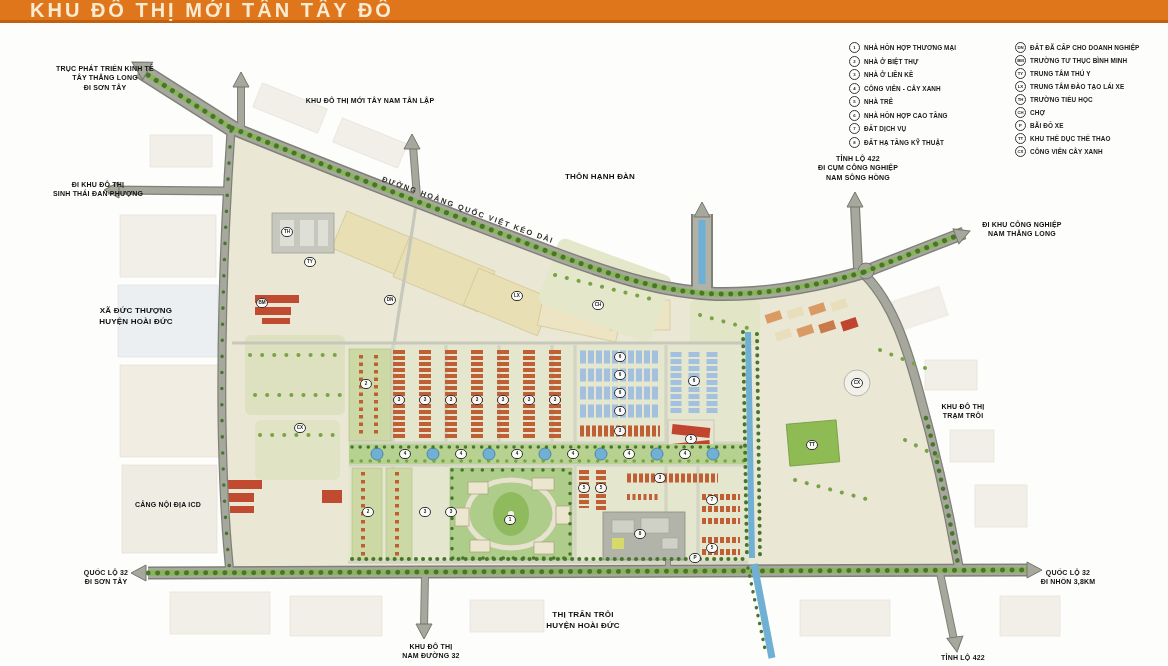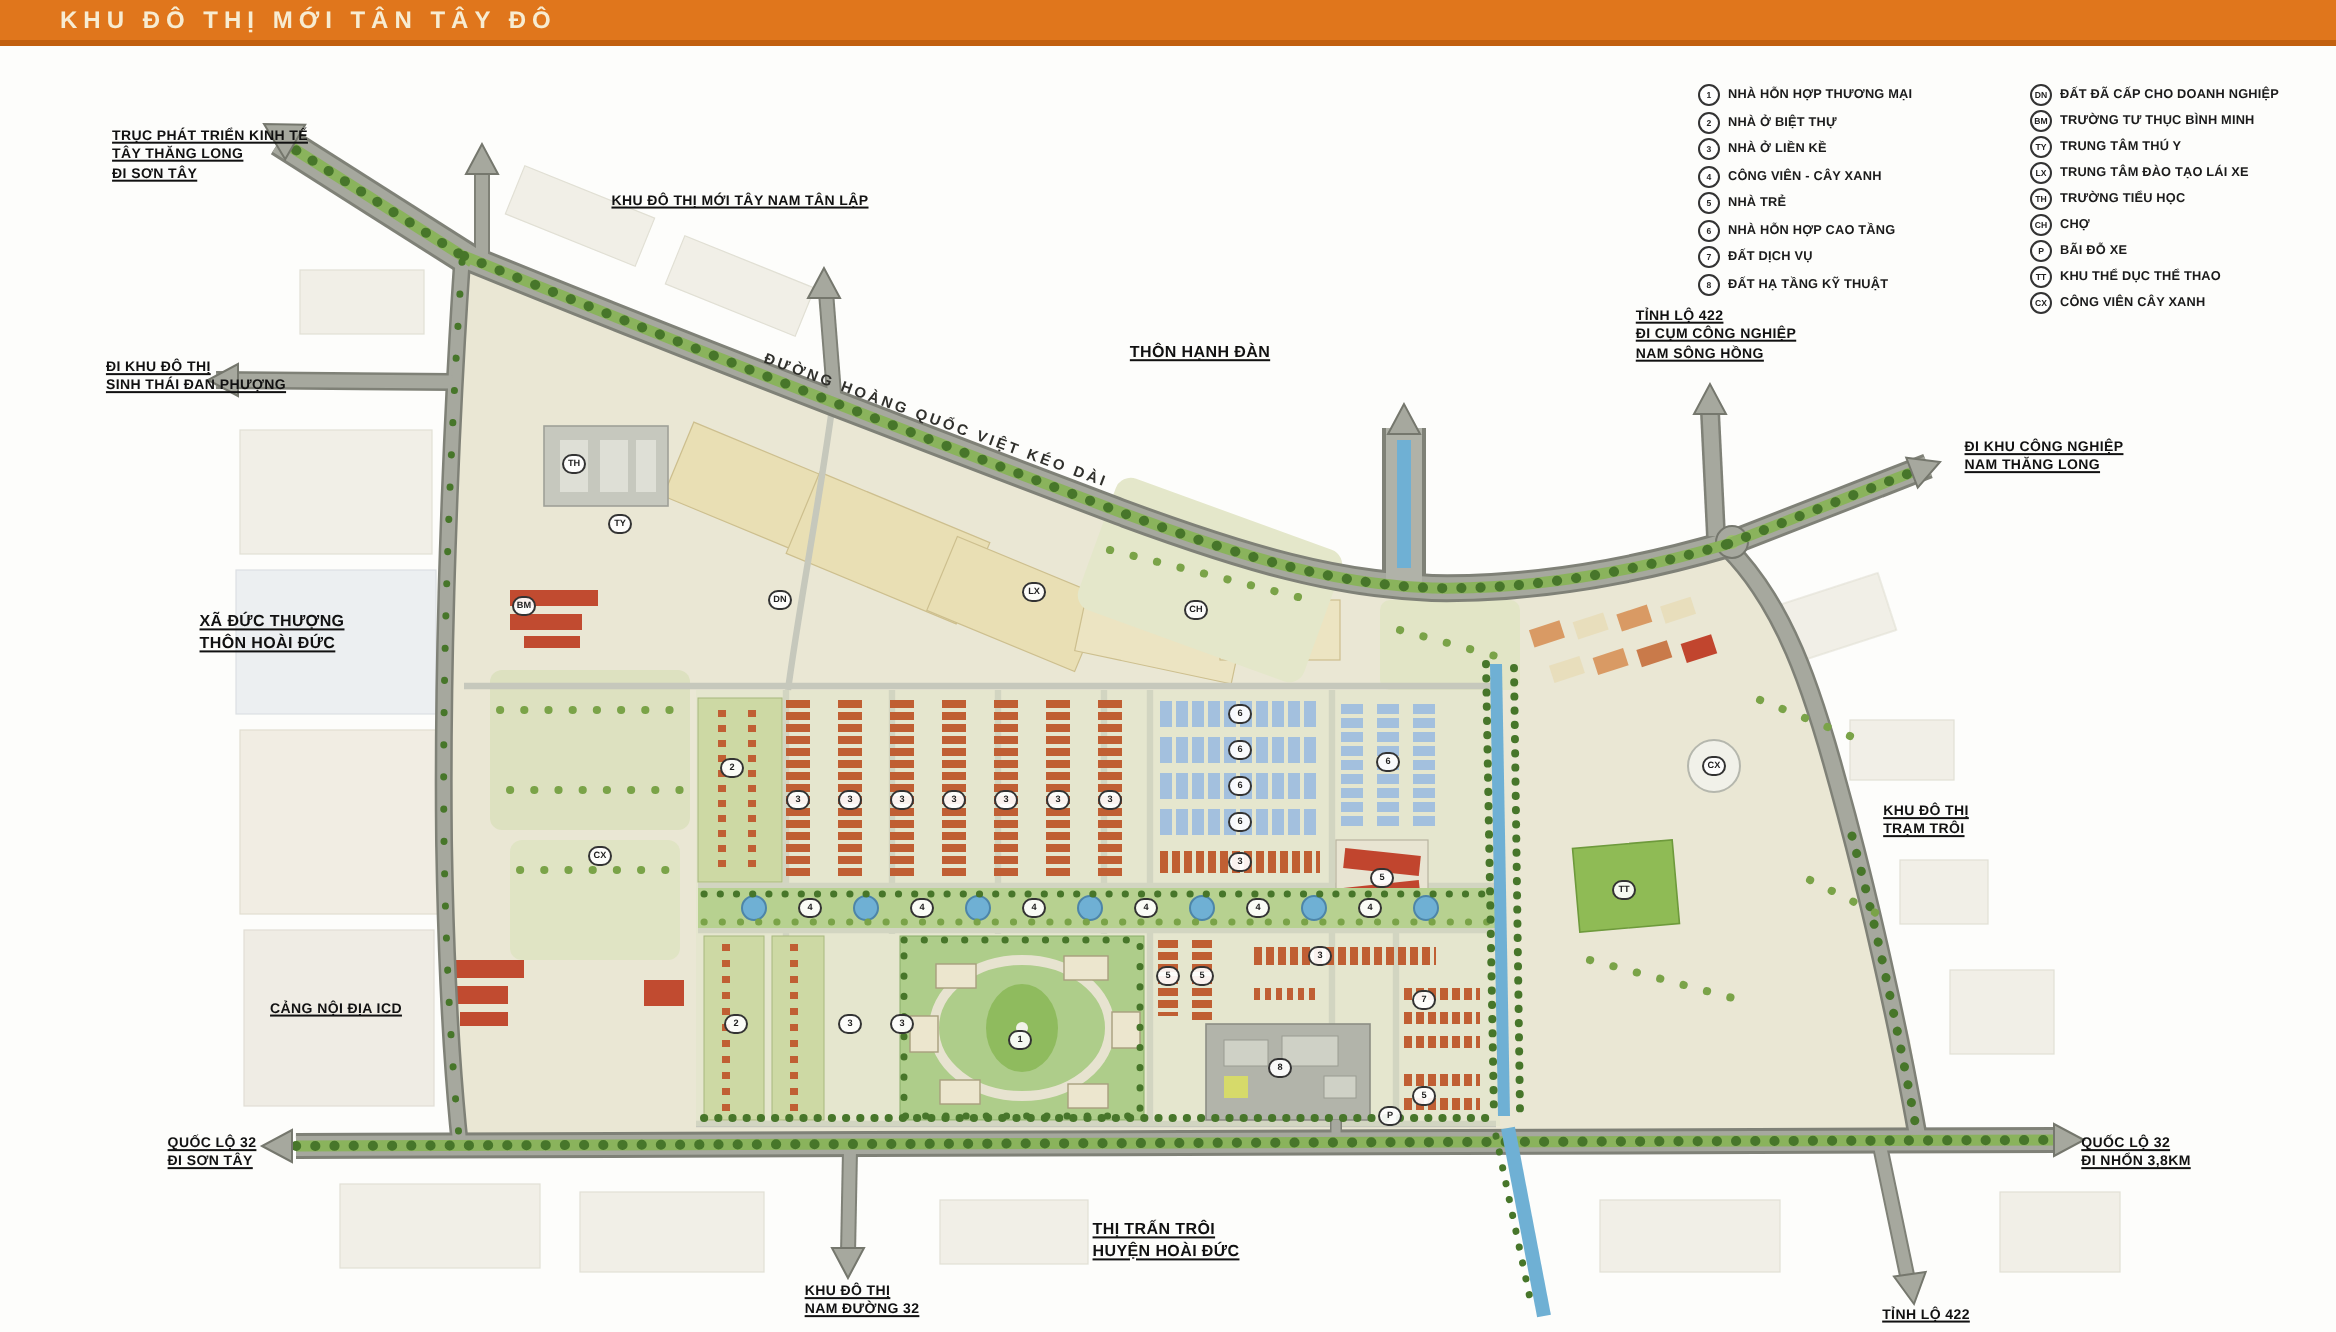--- a/index.html
+++ b/index.html
@@ -1,27 +1,27 @@
 <!DOCTYPE html>
 <html style="--header-bg: #e0761c; --road: #a6a89e; --road-edge: #7f8177; --site: #eae7d4; --tree: #8ab35c; --tree-dark: #47762a; --water: #6fb0d4; --rowhouse: #c05f33; --highrise: #a3c0de; --park: #aecd8a;"><head>
 <meta charset="utf-8">
 <style>
   html,body{margin:0;padding:0;background:#fff;}
   .stage{position:relative;width:1168px;height:666px;background:#fdfdfb;overflow:hidden;
          font-family:"Liberation Sans",sans-serif;}
   
   .header{position:absolute;top:0;left:0;right:0;height:20px;background:var(--header-bg,#e0761c);
           display:flex;align-items:center;border-bottom:3px solid #c2600f;}
-  .header .title{color:#f7ecd2;font-weight:bold;font-size:12px;letter-spacing:3px;margin-left:30px;white-space:nowrap;}
+  .header .title{color:#f7ecd2;font-weight:bold;font-size:20px;letter-spacing:3px;margin-left:30px;white-space:nowrap;}
   .header .subtitle{color:#ffffff;font-weight:bold;font-size:12.5px;letter-spacing:.5px;margin-left:26px;white-space:nowrap;}
   
   .map-svg{position:absolute;left:0;top:0;width:1168px;height:666px;}
   
   .map-label{position:absolute;transform:translate(-50%,-50%);font-size:7px;font-weight:bold;color:#111;
-             white-space:pre-line;line-height:1.35;letter-spacing:.2px;text-decoration:underline;}
+             text-align:center;white-space:pre-line;line-height:1.35;letter-spacing:.2px;}
   .map-label.lg{font-size:8px;}
   .road-label{position:absolute;transform:translate(-50%,-50%) rotate(20deg);font-size:7.5px;font-weight:bold;
               letter-spacing:1.6px;color:#30302c;white-space:nowrap;}
   
   .badge{position:absolute;transform:translate(-50%,-50%);min-width:8px;height:8px;padding:0 1px;
          border:.7px solid #333;border-radius:5px;background:rgba(255,255,255,.92);
          font-size:4.6px;font-weight:bold;color:#222;display:flex;align-items:center;justify-content:center;line-height:1;}
   
   .legend{position:absolute;left:849px;top:42px;display:flex;gap:8px;}
   .l-col{width:158px;}
@@ -379,21 +379,21 @@
   <div class="map-label" style="left:98px;top:189px">ĐI KHU ĐÔ THỊ
 SINH THÁI ĐAN PHƯỢNG</div>
   <div class="map-label lg" style="left:600px;top:177px">THÔN HẠNH ĐÀN</div>
   <div class="road-label" style="left:468px;top:210px">ĐƯỜNG HOÀNG QUỐC VIỆT KÉO DÀI</div>
   <div class="map-label" style="left:858px;top:168px">TỈNH LỘ 422
 ĐI CỤM CÔNG NGHIỆP
 NAM SÔNG HỒNG</div>
   <div class="map-label" style="left:1022px;top:229px">ĐI KHU CÔNG NGHIỆP
 NAM THĂNG LONG</div>
   <div class="map-label lg" style="left:136px;top:317px">XÃ ĐỨC THƯỢNG
-THÔN HOÀI ĐỨC</div>
+HUYỆN HOÀI ĐỨC</div>
   <div class="map-label" style="left:963px;top:411px">KHU ĐÔ THỊ
 TRẠM TRÔI</div>
   <div class="map-label" style="left:168px;top:505px">CẢNG NỘI ĐỊA ICD</div>
   <div class="map-label" style="left:106px;top:577px">QUỐC LỘ 32
 ĐI SƠN TÂY</div>
   <div class="map-label" style="left:1068px;top:577px">QUỐC LỘ 32
 ĐI NHỔN 3,8KM</div>
   <div class="map-label lg" style="left:583px;top:621px">THỊ TRẤN TRÔI
 HUYỆN HOÀI ĐỨC</div>
   <div class="map-label" style="left:431px;top:651px">KHU ĐÔ THỊ

